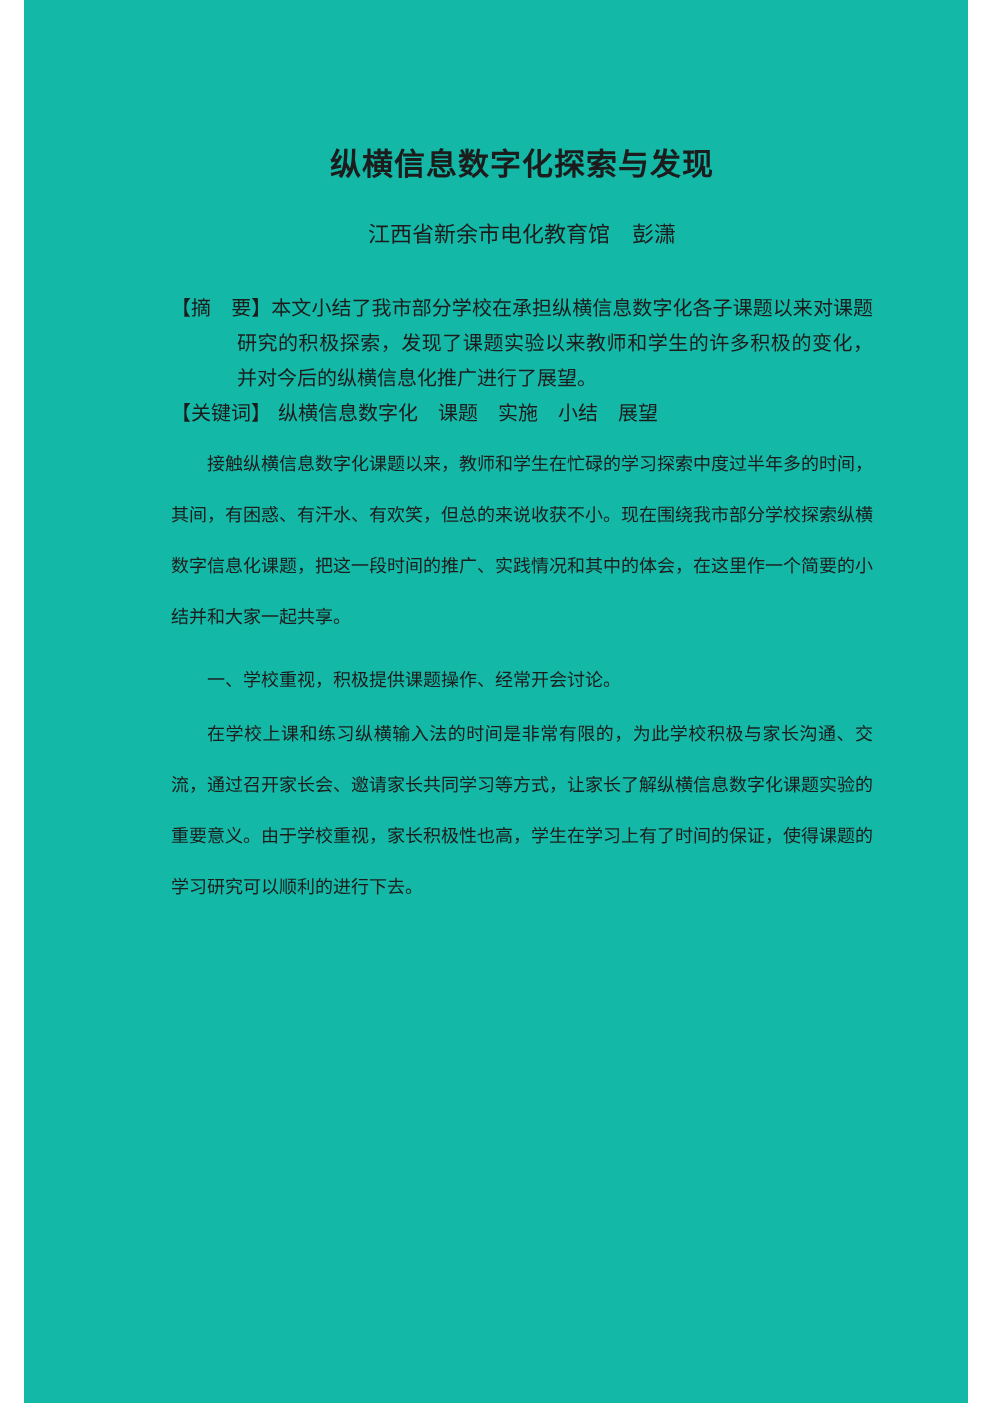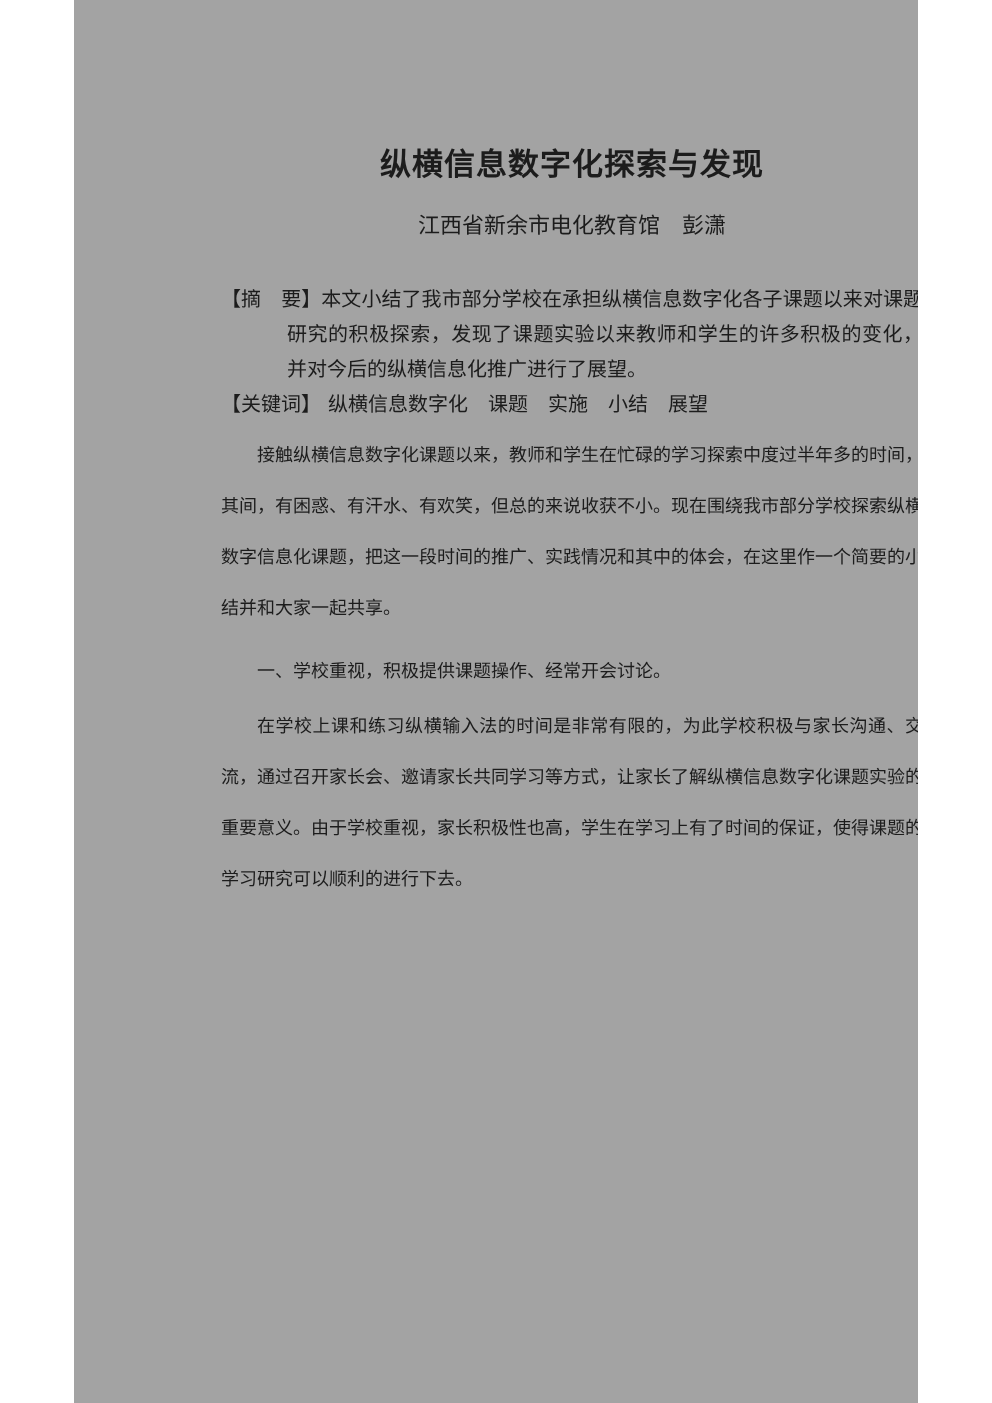--- a/index.html
+++ b/index.html
@@ -2,44 +2,44 @@
 <html lang="zh-CN"><head>
 <meta charset="utf-8">
 <style>
   html, body {
     margin: 0;
     padding: 0;
     background: #ffffff;
   }
   .page {
     position: relative;
-    width: 844px;
+    width: 944px;
     height: 1403px;
     margin: 0 auto;
-    background: #a3a3a3;
+    background: #14b8a6;
     color: #1c1c1c;
     overflow: hidden;
   }
   .doc {
     margin-left: 147px;
     width: 702px;
   }
   
   .doc-title {
     padding-top: 120px;
     text-align: center;
     font-family: "Liberation Sans", sans-serif;
     font-weight: bold;
     font-size: 31px;
     line-height: 48px;
     letter-spacing: 1px;
   }
   
   .doc-author {
-    margin-top: 21px;
+    margin-top: 30px;
     text-align: center;
     font-family: "Liberation Serif", serif;
     font-size: 22px;
     line-height: 32px;
   }
   
   .abstract-block {
     margin-top: 40px;
     font-family: "Liberation Serif", serif;
     font-size: 20px;
@@ -69,20 +69,21 @@
   }
   .content p {
     margin: 0;
     text-indent: 2em;
   }
   .content p.section-heading {
     margin-top: 12px;
   }
   .content p.para-3 {
     margin-top: 4px;
+    font-family: Liberation Mono, monospace;
   }
 </style>
 </head>
 <body>
 
 <div class="page">
   <div class="doc">
 
     <h1 class="doc-title">纵横信息数字化探索与发现</h1>
 

